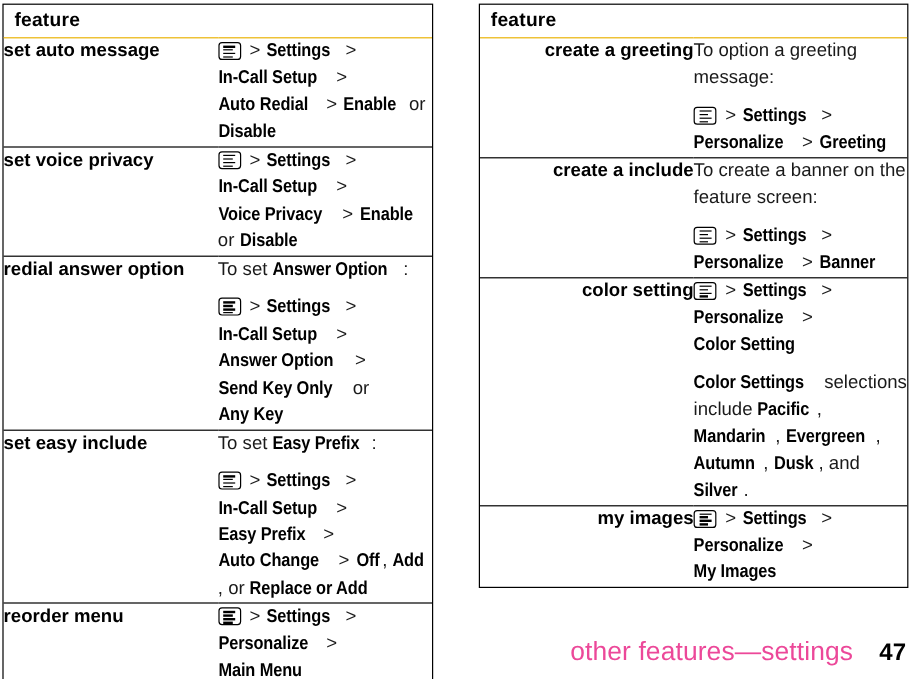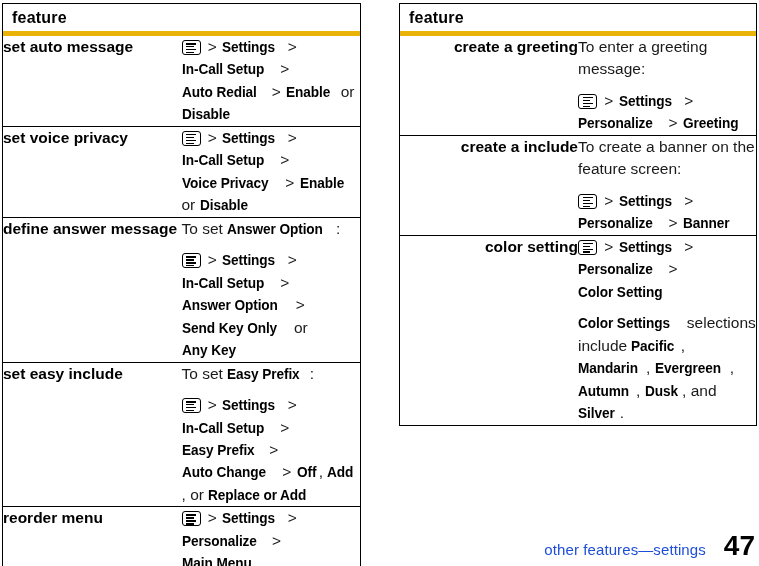--- a/index.html
+++ b/index.html
@@ -28,21 +28,21 @@
   #table-right { left: 399px; top: 3px;  width: 358px; }
 
   .tbl {
     width: 100%;
     border-collapse: collapse;
     table-layout: fixed;
   }
 
   
   .hdr-cell {
-    border-bottom: 5px solid #eab308;
+    border-bottom: 1px solid #eab308;
     padding: 5px 0 4px 9px;
     font-weight: bold;
     font-size: 16px;
     letter-spacing: 0.2px;
     text-align: left;
     vertical-align: top;
   }
 
   
   .row > td {
@@ -130,27 +130,27 @@
     left: 0;
     right: 4px;
     bottom: 8px;
     height: 28px;
     display: flex;
     align-items: baseline;
     justify-content: flex-end;
     gap: 18px;
   }
   #footer-title {
-    font-size: 15px;
+    font-size: 22px;
     font-weight: normal;
-    color: #1d4ed8;
+    color: #ec4899;
     letter-spacing: 0.1px;
   }
   #footer-page {
-    font-size: 28px;
+    font-size: 20px;
     font-weight: bold;
     color: #000;
     min-width: 26px;
     text-align: right;
   }
 </style>
 </head>
 <body>
 
 <div class="manual-table" id="table-left">
@@ -167,21 +167,21 @@
             <div class="para"><span class="menu-icon"><i></i><i></i><i></i><i></i></span> <span class="sep">&gt;</span> <span class="mi">Settings</span> <span class="sep">&gt;</span> <span class="mi">In-Call Setup</span> <span class="sep">&gt;</span> <span class="mi">Auto Redial</span> <span class="sep">&gt;</span> <span class="mi">Enable</span> <span class="plain">or</span> <span class="mi">Disable</span> </div>
           </td>
         </tr>
         <tr class="row">
           <td class="feat-cell">set voice privacy</td>
           <td class="desc-cell">
             <div class="para"><span class="menu-icon"><i></i><i></i><i></i><i></i></span> <span class="sep">&gt;</span> <span class="mi">Settings</span> <span class="sep">&gt;</span> <span class="mi">In-Call Setup</span> <span class="sep">&gt;</span> <span class="mi">Voice Privacy</span> <span class="sep">&gt;</span> <span class="mi">Enable</span> <span class="plain">or</span> <span class="mi">Disable</span> </div>
           </td>
         </tr>
         <tr class="row">
-          <td class="feat-cell">define answer message</td>
+          <td class="feat-cell">redial answer option</td>
           <td class="desc-cell">
             <div class="para"><span class="plain">To set</span> <span class="mi">Answer Option</span><span class="plain">:</span> </div>
             <div class="para"><span class="menu-icon"><i></i><i></i><i></i><i></i></span> <span class="sep">&gt;</span> <span class="mi">Settings</span> <span class="sep">&gt;</span> <span class="mi">In-Call Setup</span> <span class="sep">&gt;</span> <span class="mi">Answer Option</span> <span class="sep">&gt;</span> <span class="mi">Send Key Only</span> <span class="plain">or</span> <span class="mi">Any Key</span> </div>
           </td>
         </tr>
         <tr class="row">
           <td class="feat-cell">set easy include</td>
           <td class="desc-cell">
             <div class="para"><span class="plain">To set</span> <span class="mi">Easy Prefix</span><span class="plain">:</span> </div>
             <div class="para"><span class="menu-icon"><i></i><i></i><i></i><i></i></span> <span class="sep">&gt;</span> <span class="mi">Settings</span> <span class="sep">&gt;</span> <span class="mi">In-Call Setup</span> <span class="sep">&gt;</span> <span class="mi">Easy Prefix</span> <span class="sep">&gt;</span> <span class="mi">Auto Change</span> <span class="sep">&gt;</span> <span class="mi">Off</span><span class="plain">,</span> <span class="mi">Add</span><span class="plain">,</span> <span class="plain">or</span> <span class="mi">Replace or Add</span> </div>
@@ -201,36 +201,42 @@
   <table class="tbl">
     <thead>
       <tr>
         <th class="hdr-cell" colspan="2">feature</th>
       </tr>
     </thead>
     <tbody>
         <tr class="row">
           <td class="feat-cell">create a greeting</td>
           <td class="desc-cell">
-            <div class="para"><span class="plain">To enter a greeting message:</span> </div>
+            <div class="para"><span class="plain">To option a greeting message:</span> </div>
             <div class="para"><span class="menu-icon"><i></i><i></i><i></i><i></i></span> <span class="sep">&gt;</span> <span class="mi">Settings</span> <span class="sep">&gt;</span> <span class="mi">Personalize</span> <span class="sep">&gt;</span> <span class="mi">Greeting</span> </div>
           </td>
         </tr>
         <tr class="row">
           <td class="feat-cell">create a include</td>
           <td class="desc-cell">
             <div class="para"><span class="plain">To create a banner on the feature screen:</span> </div>
             <div class="para"><span class="menu-icon"><i></i><i></i><i></i><i></i></span> <span class="sep">&gt;</span> <span class="mi">Settings</span> <span class="sep">&gt;</span> <span class="mi">Personalize</span> <span class="sep">&gt;</span> <span class="mi">Banner</span> </div>
           </td>
         </tr>
         <tr class="row">
           <td class="feat-cell">color setting</td>
           <td class="desc-cell">
             <div class="para"><span class="menu-icon"><i></i><i></i><i></i><i></i></span> <span class="sep">&gt;</span> <span class="mi">Settings</span> <span class="sep">&gt;</span> <span class="mi">Personalize</span> <span class="sep">&gt;</span> <span class="mi">Color Setting</span> </div>
             <div class="para"><span class="mi">Color Settings</span> <span class="plain">selections include</span> <span class="mi">Pacific</span><span class="plain">,</span> <span class="mi">Mandarin</span><span class="plain">,</span> <span class="mi">Evergreen</span><span class="plain">,</span> <span class="mi">Autumn</span><span class="plain">,</span> <span class="mi">Dusk</span><span class="plain">,</span> <span class="plain">and</span> <span class="mi">Silver</span><span class="plain">.</span> </div>
+          </td>
+        </tr>
+        <tr class="row">
+          <td class="feat-cell">my images</td>
+          <td class="desc-cell">
+            <div class="para"><span class="menu-icon"><i></i><i></i><i></i><i></i></span> <span class="sep">&gt;</span> <span class="mi">Settings</span> <span class="sep">&gt;</span> <span class="mi">Personalize</span> <span class="sep">&gt;</span> <span class="mi">My Images</span> </div>
           </td>
         </tr>
       </tbody>
   </table>
 </div>
 
 <div id="page-footer">
   <span id="footer-title">other features—settings</span>
   <span id="footer-page">47</span>
 </div>

